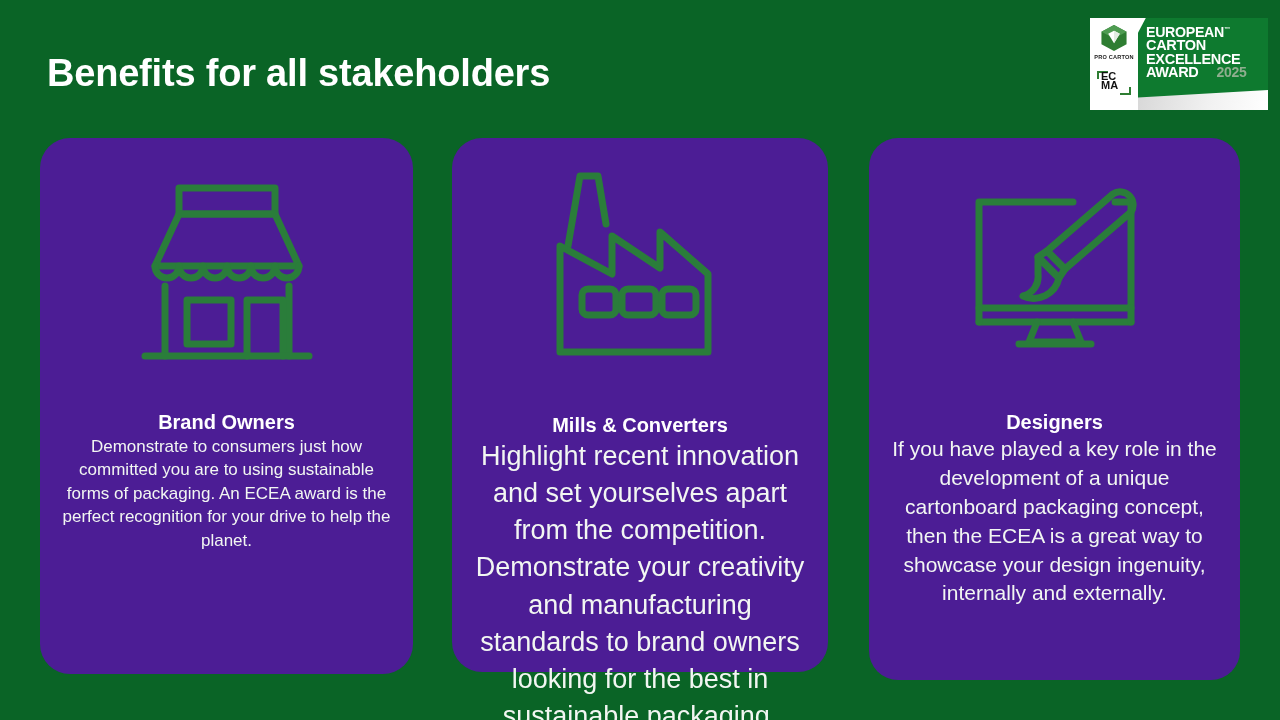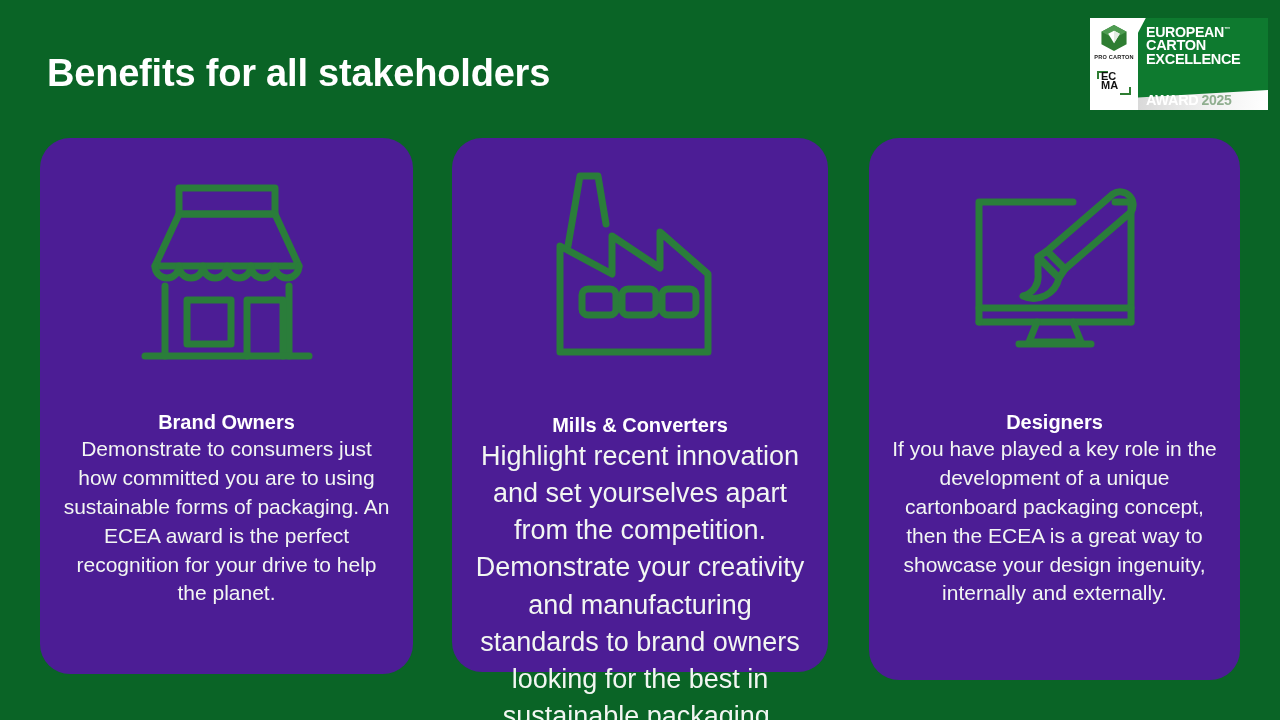--- a/index.html
+++ b/index.html
@@ -87,22 +87,21 @@
     display: block;
   }
   .logo-line.l1 { font-size: 14.2px; }
   .logo-line .tm {
     font-size: 6px;
     vertical-align: super;
   }
   .logo-line.award-row {
     display: flex;
     align-items: flex-start;
-    gap: 3px;
-    margin-top: 28px;
+    gap: 18px;
   }
   .logo-year {
     color: #8fae8f;
     font-size: 14px;
     font-weight: bold;
   }
   .procarton-cube { width: 30px; height: 28px; }
   .procarton-word {
     font-size: 5.6px;
     font-weight: bold;
@@ -131,21 +130,21 @@
   .card {
     position: absolute;
     background: #4c1d95;
     border-radius: 30px;
     box-sizing: border-box;
     padding: 0 14px;
     text-align: center;
   }
   #card-brand-owners   { left: 40px;  top: 138px; width: 373px; height: 536px; }
   #card-mills          { left: 452px; top: 138px; width: 376px; height: 534px; }
-  #card-designers      { left: 869px; top: 138px; width: 371px; height: 542px; }
+  #card-designers      { left: 869px; top: 138px; width: 371px; height: 542px; border-radius: 29px; }
 
   .card-icon {
     position: absolute;
     left: 0; right: 0;
     display: flex;
     justify-content: center;
   }
   #card-brand-owners .card-icon { top: 32px; }
   #card-mills .card-icon        { top: 26px; }
   #card-designers .card-icon    { top: 48px; }
@@ -161,21 +160,21 @@
   #card-designers .card-body    { top: 272px; }
 
   .card-heading {
     font-size: 20px;
     font-weight: bold;
     color: #ffffff;
     line-height: 1.2;
     margin: 0 0 1px 0;
   }
   .card-text {
-    font-size: 21px;
+    font-size: 17px;
     color: #f2f6f2;
     line-height: 1.375;
     margin: 0;
     padding: 0 10px;
   }
   #card-mills .card-text { font-size: 27px; padding: 0 6px; }
   #card-designers .card-text { font-size: 21px; padding: 0 10px; }
 </style>
 </head>
 <body>

